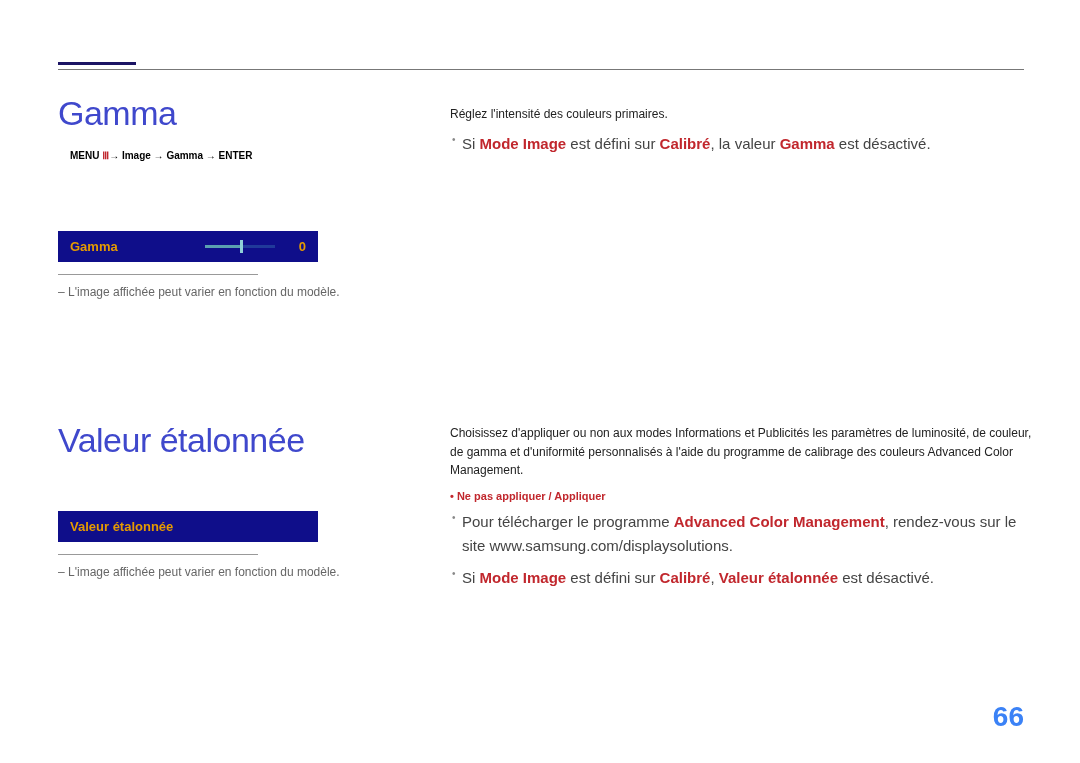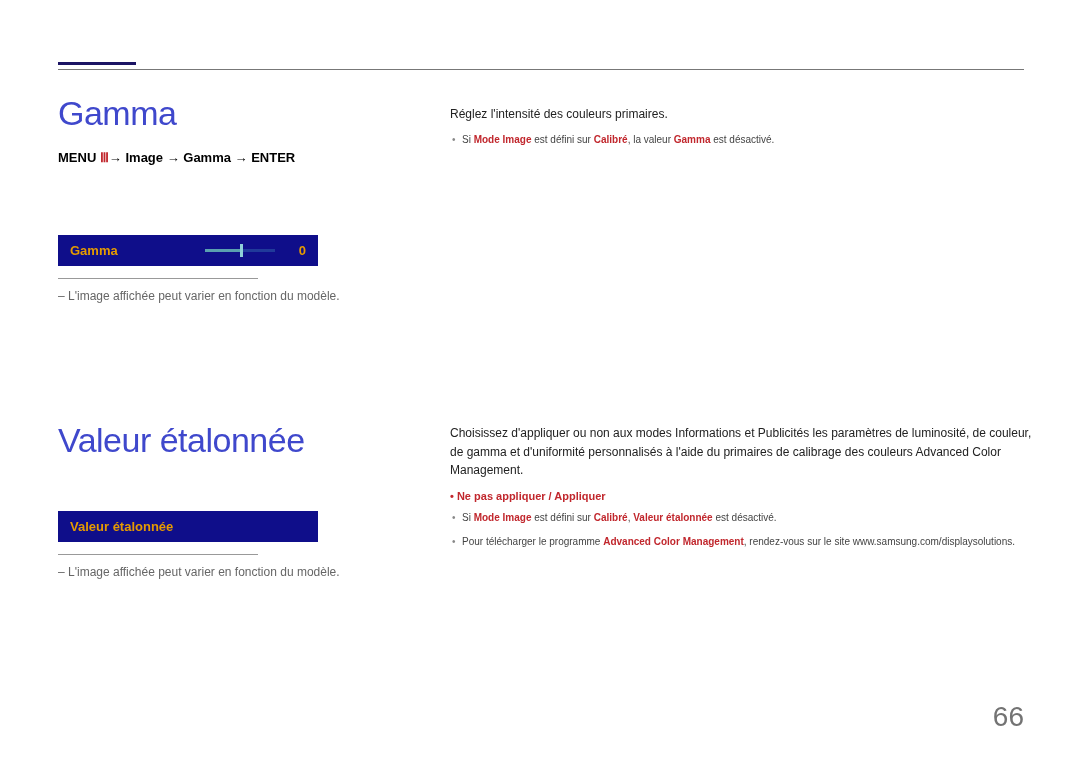--- a/index.html
+++ b/index.html
@@ -47,21 +47,22 @@
   .heading {
     color: #3f48cc;
     font-size: 34px;
     font-weight: 300;
     letter-spacing: -0.5px;
     line-height: 1.1;
     margin-bottom: 18px;
   }
   .menu-path {
     font-weight: 700;
-    font-size: 13px;
+    font-size: 10px;
+    margin-left: 12px;
   }
   .disclaimer {
     font-size: 12px;
     color: #666;
     margin-top: 10px;
   }
   .disclaimer-rule {
     width: 200px;
     height: 0.5px;
     background: #999;
@@ -71,21 +72,21 @@
 
   .body-text {
     font-size: 12px;
     line-height: 1.55;
     color: #222;
   }
   .bullet-list {
     margin-top: 6px;
   }
   .bullet {
-    font-size: 10px;
+    font-size: 15px;
     line-height: 1.6;
     color: #444;
     position: relative;
     padding-left: 12px;
     margin-top: 8px;
   }
   .bullet::before {
     content: "•";
     position: absolute;
     left: 2px; top: 0;
@@ -137,22 +138,22 @@
   .value {
     color: #e69b00;
     font-weight: 600;
   }
 
   .page-number {
     position: absolute;
     right: 56px;
     bottom: 30px;
     font-size: 28px;
-    font-weight: 400;
-    color: #737373;
+    font-weight: 700;
+    color: #3b82f6;
   }
 </style>
 </head>
 <body>
 
 <div class="page">
 
   <div class="top-line-thick"></div>
   <div class="top-line-thin"></div>
 
@@ -186,27 +187,27 @@
     <div class="heading">Valeur étalonnée</div>
     <div class="bluebar later">
       <span class="label">Valeur étalonnée</span>
     </div>
     <div class="disclaimer-rule"></div>
     <div class="disclaimer">– <span>L'image affichée peut varier en fonction du modèle.</span></div>
   </div>
 
   <div class="right-col sec2-right">
     <div class="body-text">
-      <span>Choisissez d'appliquer ou non aux modes Informations et Publicités les paramètres de luminosité, de couleur, de gamma et d'uniformité personnalisés à l'aide du primaires de calibrage des couleurs </span><span class="accent">Advanced Color Management</span><span>.</span>
+      <span>Choisissez d'appliquer ou non aux modes Informations et Publicités les paramètres de luminosité, de couleur, de gamma et d'uniformité personnalisés à l'aide du programme de calibrage des couleurs </span><span class="accent">Advanced Color Management</span><span>.</span>
     </div>
     <div class="options">• <span>Ne pas appliquer / Appliquer</span></div>
     <div class="bullet-list">
       <div class="bullet">
+        <span>Pour télécharger le programme </span><span class="accent">Advanced Color Management</span><span>, rendez-vous sur le site www.samsung.com/displaysolutions.</span>
+      </div>
+      <div class="bullet">
         <span>Si </span><span class="accent">Mode Image</span><span> est défini sur </span><span class="accent">Calibré</span><span>, </span><span class="accent">Valeur étalonnée</span><span> est désactivé.</span>
       </div>
-      <div class="bullet">
-        <span>Pour télécharger le programme </span><span class="accent">Advanced Color Management</span><span>, rendez-vous sur le site www.samsung.com/displaysolutions.</span>
-      </div>
     </div>
   </div>
 
   <div class="page-number">66</div>
 </div>
 
 </body></html>

